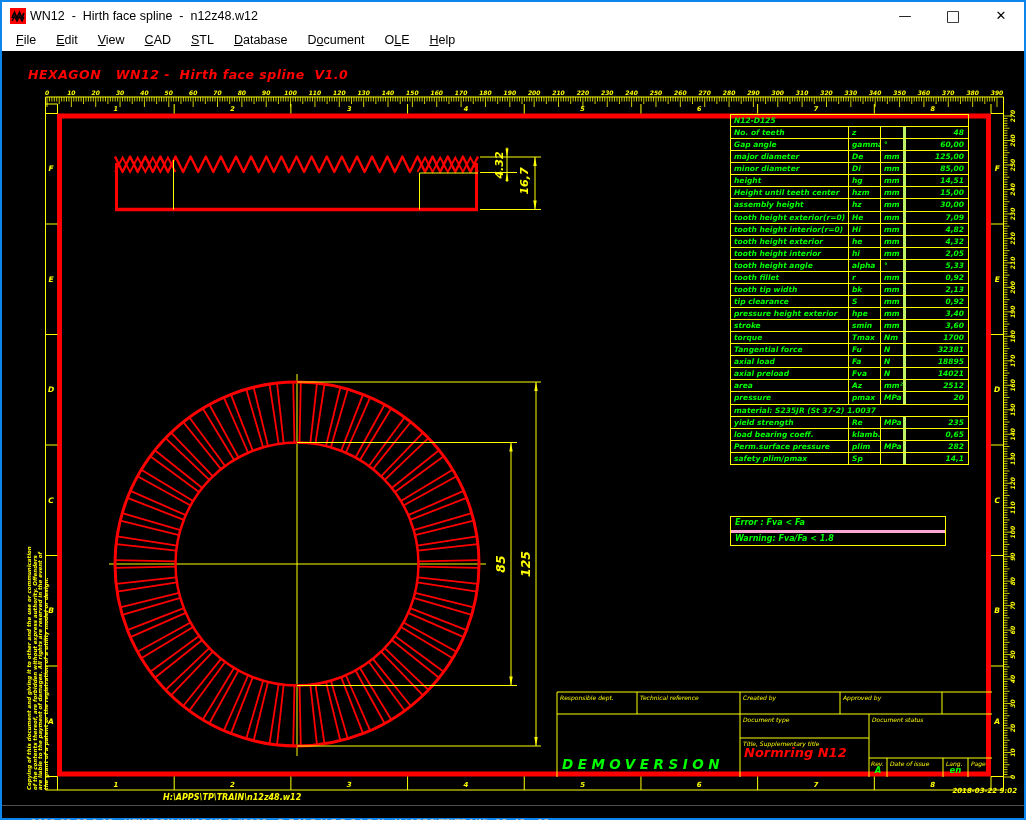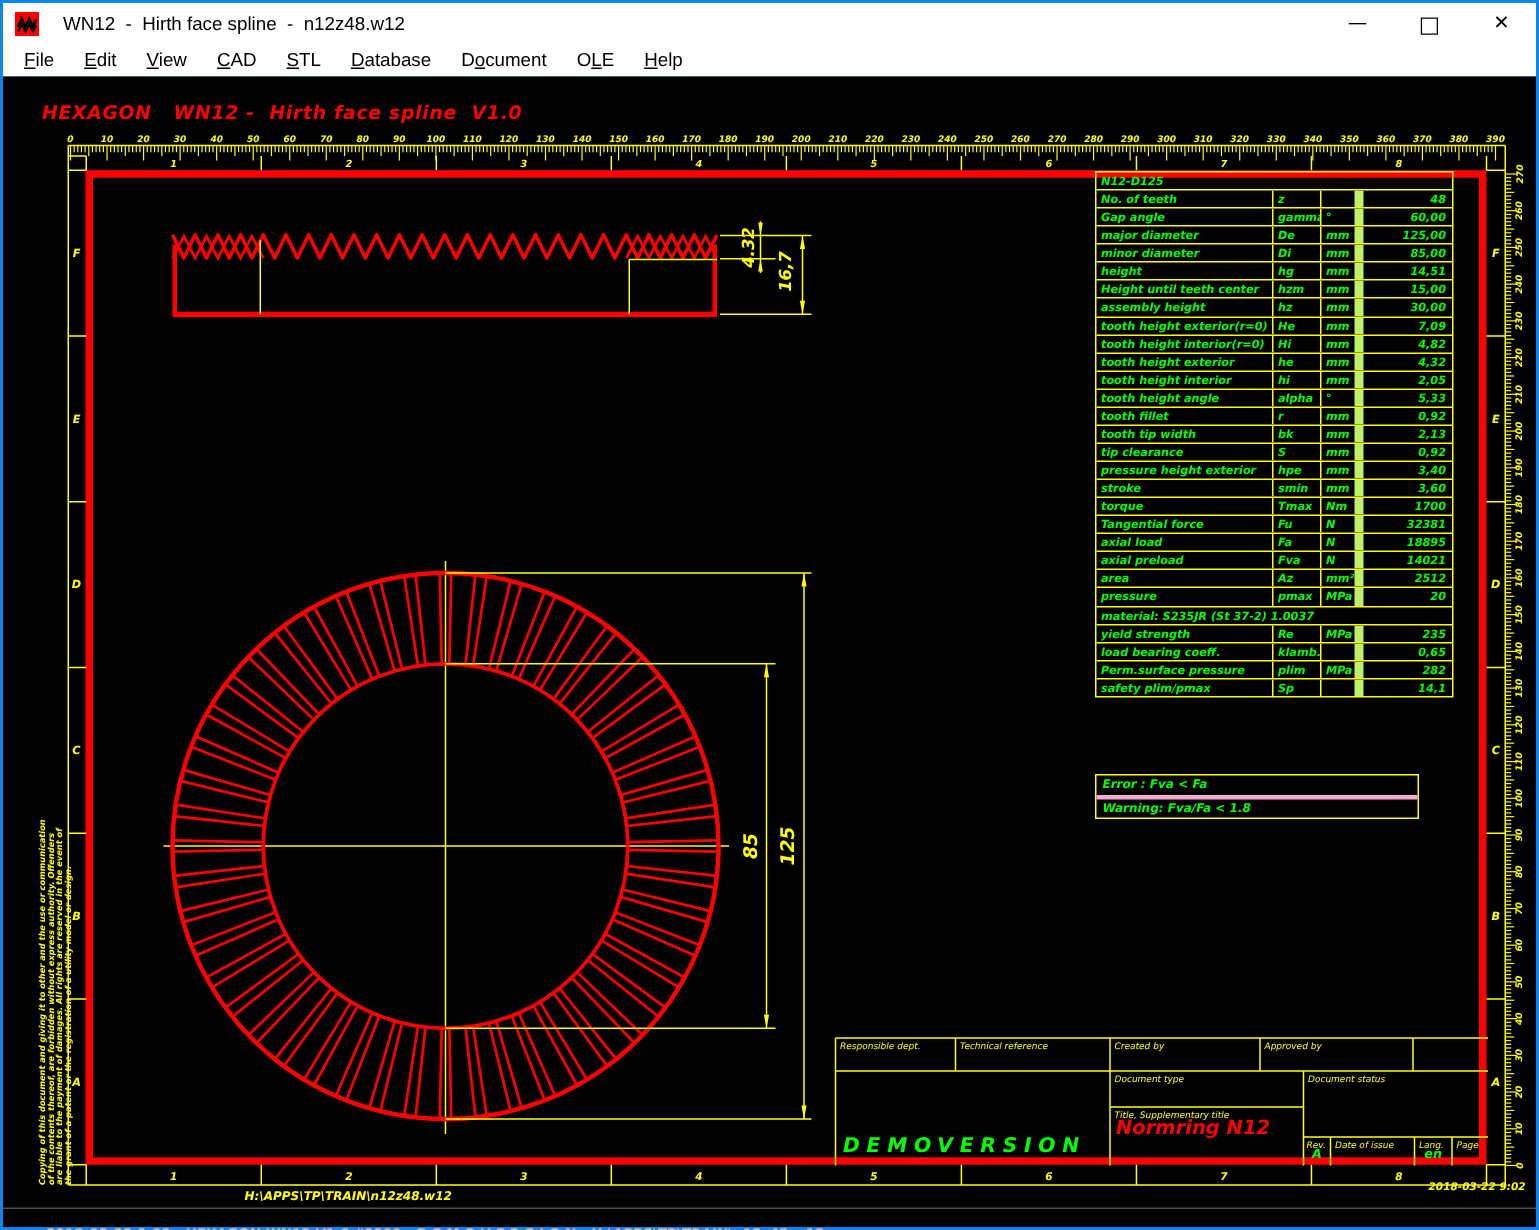--- a/index.html
+++ b/index.html
@@ -2,21 +2,21 @@
 <html><head>
 <meta charset="utf-8">
 <style>
   html,body{margin:0;padding:0}
   body{width:1026px;height:820px;background:#0c86ec;position:relative;overflow:hidden;
        font-family:"Liberation Sans",sans-serif}
   
   .titlebar{position:absolute;left:2px;top:2px;width:1022px;height:28px;background:#fff;
             display:flex;align-items:center}
   .app-icon{width:16px;height:16px;margin-left:8px}
-  .title-text{margin-left:16px;font-size:12.5px;color:#000;white-space:pre}
+  .title-text{margin-left:4px;font-size:12.5px;color:#000;white-space:pre}
   .wbtn{position:absolute;top:6px;width:34px;height:19px;display:flex;align-items:center;
         justify-content:center;color:#000;font-size:13px;font-family:"DejaVu Sans",sans-serif}
   .menubar{position:absolute;left:2px;top:30px;width:1022px;height:21px;background:#fff;
            display:flex;align-items:center;padding-left:4px;box-sizing:border-box}
   .menu-item{padding:2px 10px 3px;font-size:12.5px;color:#000000;white-space:pre}
   .menu-item u{text-decoration:underline}
   .canvas{position:absolute;left:2px;top:51px;width:1022px;height:755px;background:#000}
   .statusbar{position:absolute;left:2px;bottom:2px;width:1022px;height:13px;background:#000;
              border-top:1px solid #4f4f4f;color:#bdbdbd;
              font:bold italic 9px "DejaVu Sans",sans-serif;padding:2px 0 0 22px;box-sizing:border-box;
@@ -29,21 +29,21 @@
   
   #ptable{position:absolute;left:730px;top:114px;width:239px;border:1px solid #ffff00;
           box-sizing:border-box;background:transparent}
   .trow{display:flex;height:11.07px;border-bottom:1px solid #ffff00;overflow:hidden}
   .trow:last-child{border-bottom:none}
   .tc{font:bold italic 7.5px "DejaVu Sans",sans-serif;color:#00ff00;padding:1px 2px 0 3px;
       white-space:nowrap;overflow:hidden;box-sizing:border-box}
   .tc.n{width:117px}
   .tc.s{width:32px;border-left:1px solid #ffff00}
   .tc.u{width:23px;border-left:1px solid #ffff00}
-  .tc.v{flex:1;border-left:6px solid #bef264;text-align:right;padding-right:4px}
+  .tc.v{flex:1;border-left:3px solid #bef264;text-align:right;padding-right:4px}
   .tc.full{width:100%}
   
   #msgs{position:absolute;left:730px;top:516px;width:216px;border:1px solid #ffff00;box-sizing:border-box}
   .mrow{height:11.5px;border-bottom:3px solid #f9a8d4;font:bold italic 8px "DejaVu Sans",sans-serif;
         color:#00ff00;padding:1px 0 0 4px;white-space:nowrap;overflow:hidden}
   .mrow:last-child{border-bottom:none}
   
   .tbl{position:absolute;font:italic 6px "DejaVu Sans",sans-serif;color:#ffff00;white-space:nowrap}
   .tbv{position:absolute;font:bold italic 8.5px "DejaVu Sans",sans-serif;color:#00ff00;
        text-align:center;white-space:nowrap}

